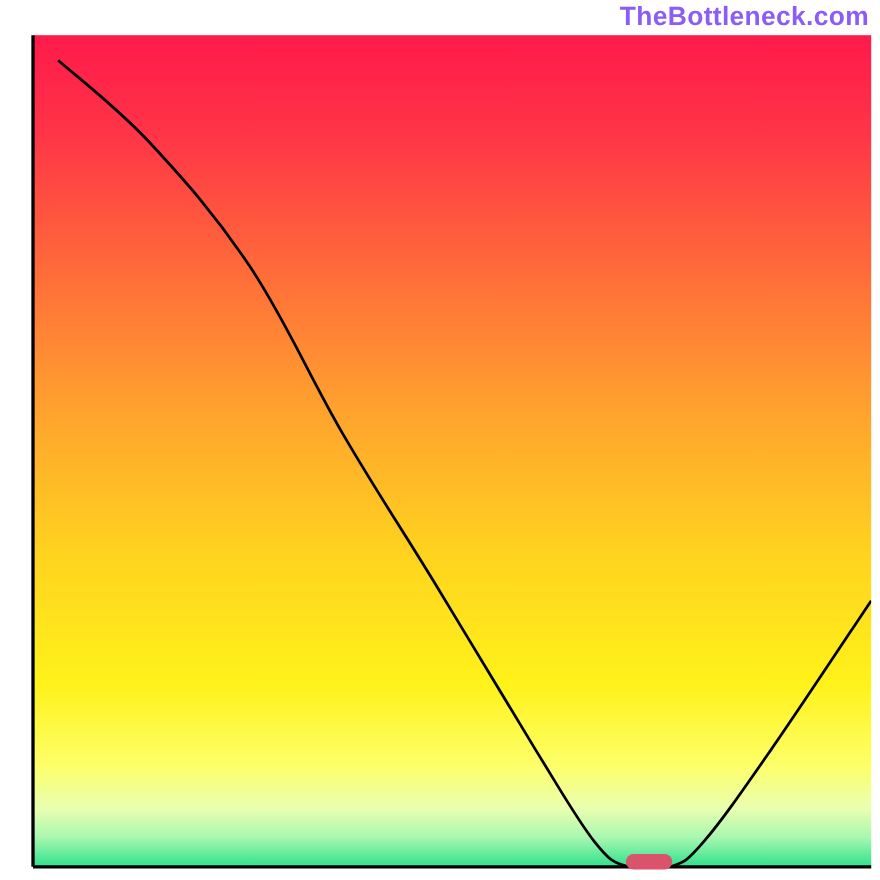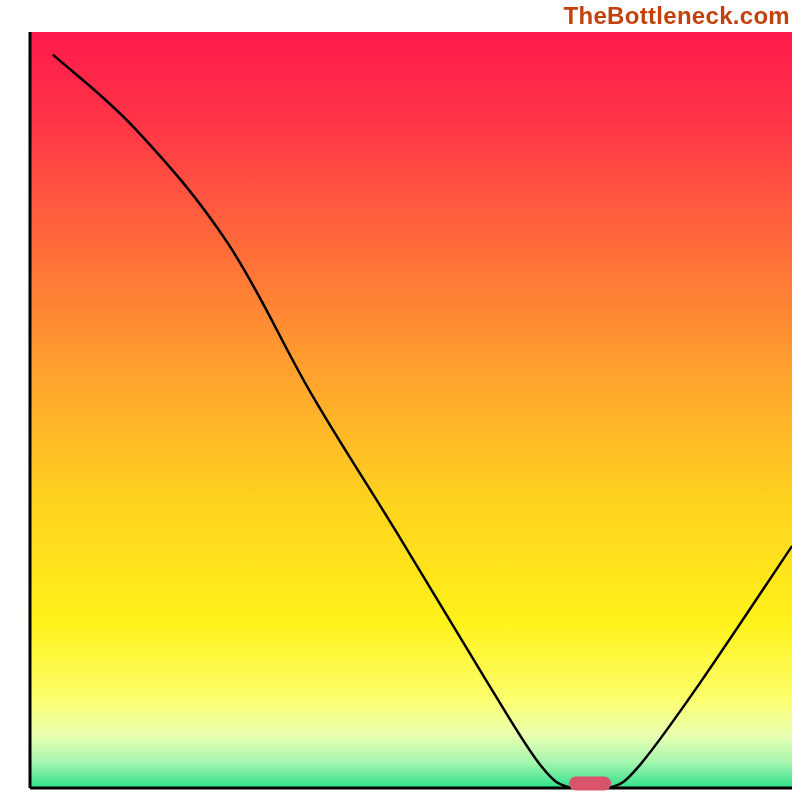--- a/index.html
+++ b/index.html
@@ -15,21 +15,21 @@
     width: 800px;
     height: 800px;
     overflow: hidden;
   }
   .watermark {
     position: absolute;
     top: 2px;
     right: 10px;
     font-size: 24px;
     font-weight: 600;
-    color: #c2410c;
+    color: #8b5cf6;
     letter-spacing: 0.3px;
     user-select: none;
     z-index: 5;
   }
   svg.plot {
     position: absolute;
     inset: 0;
   }
 </style>
 </head>

